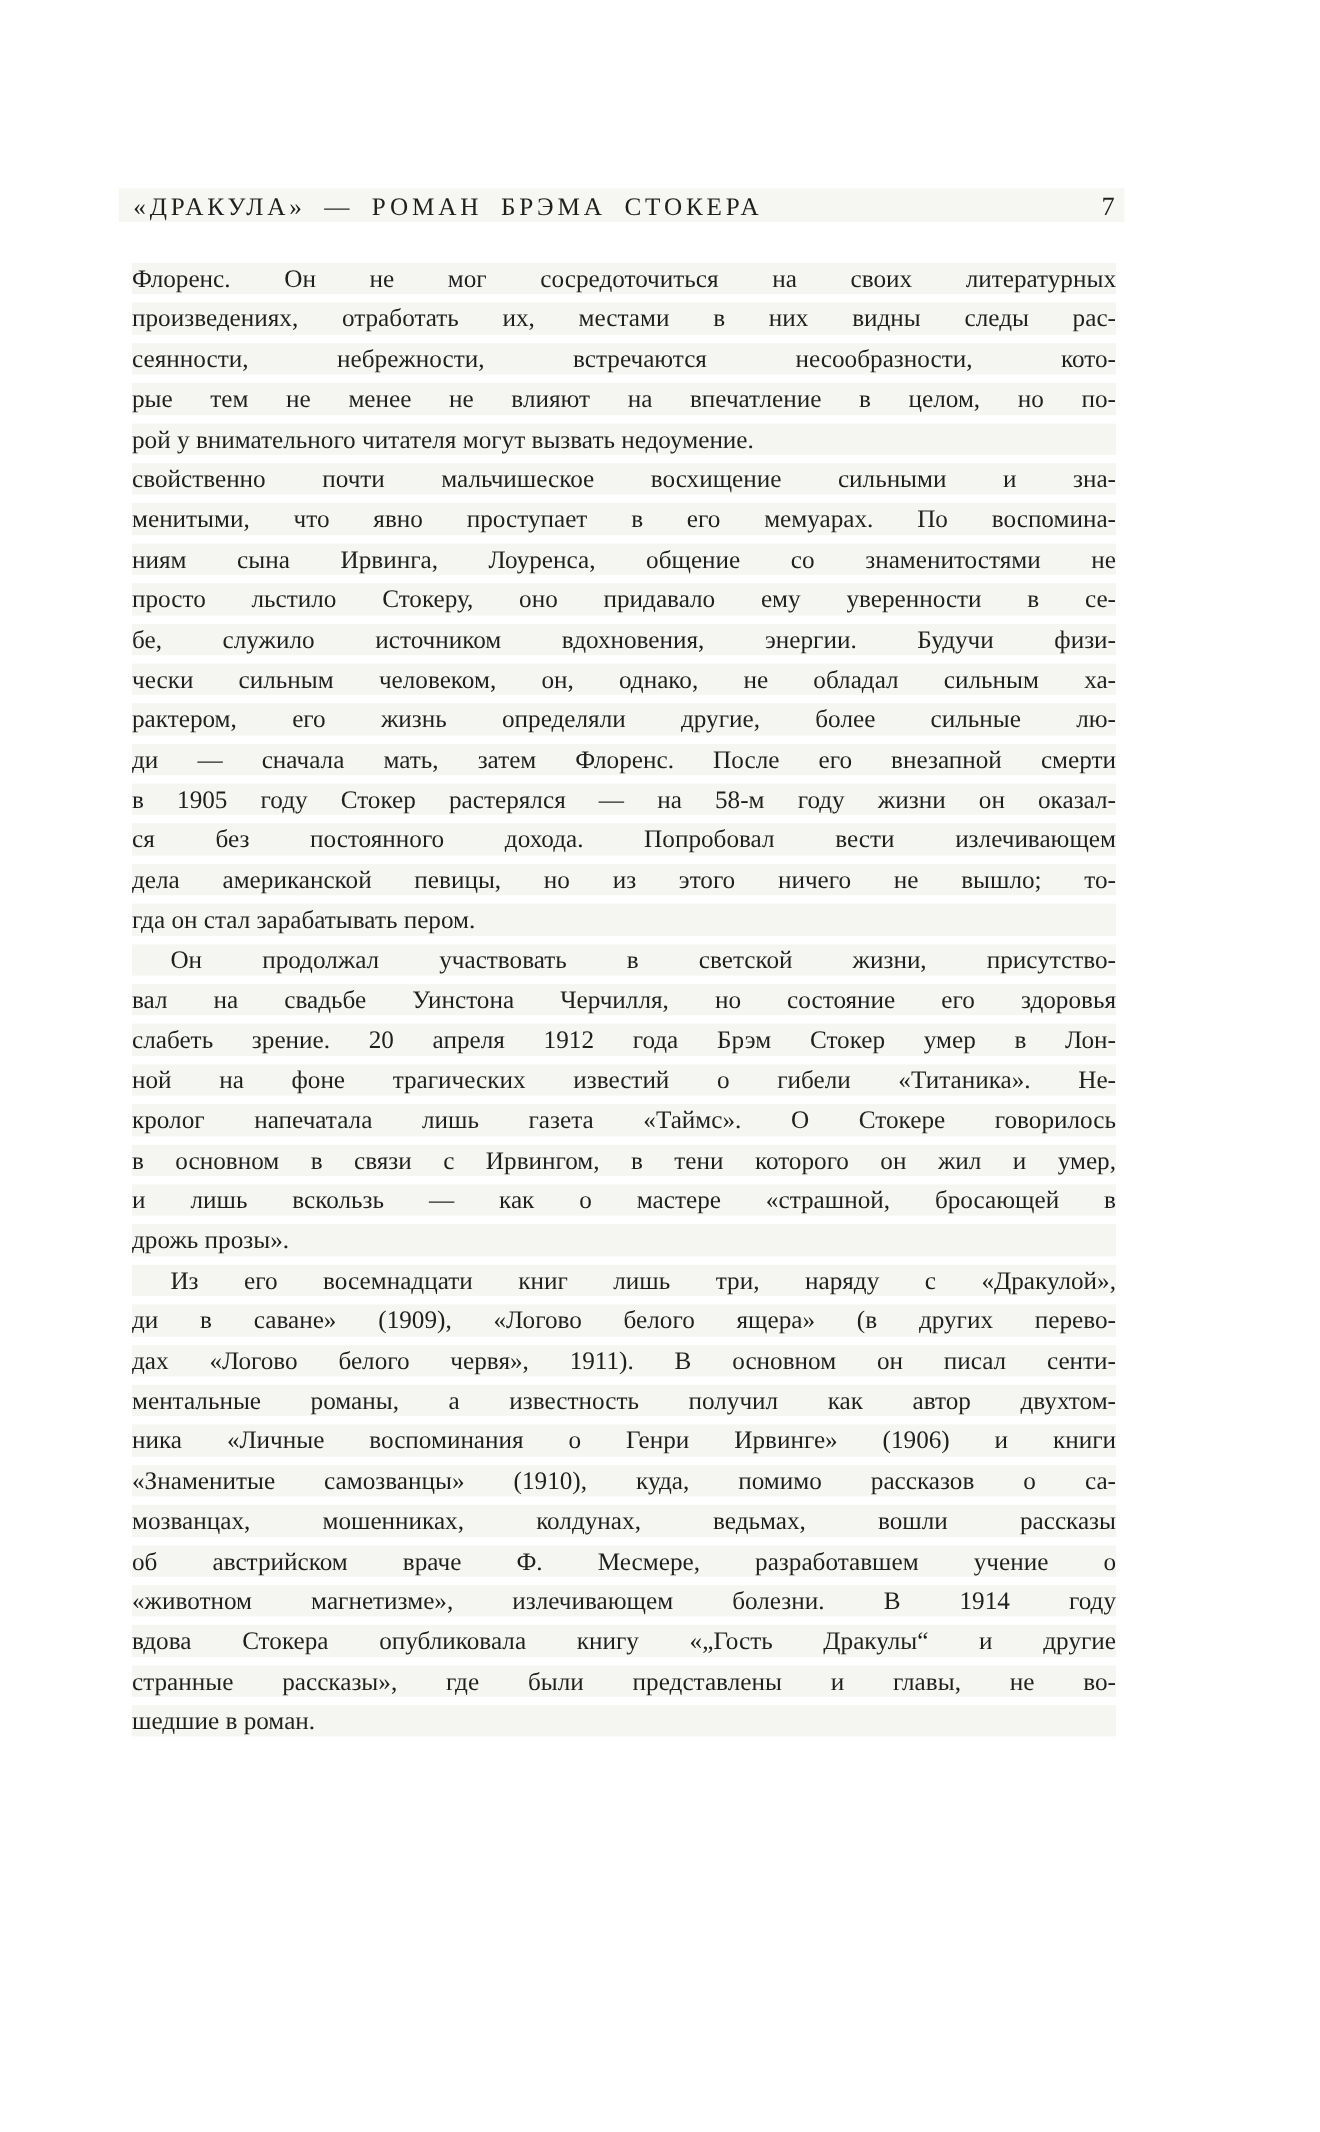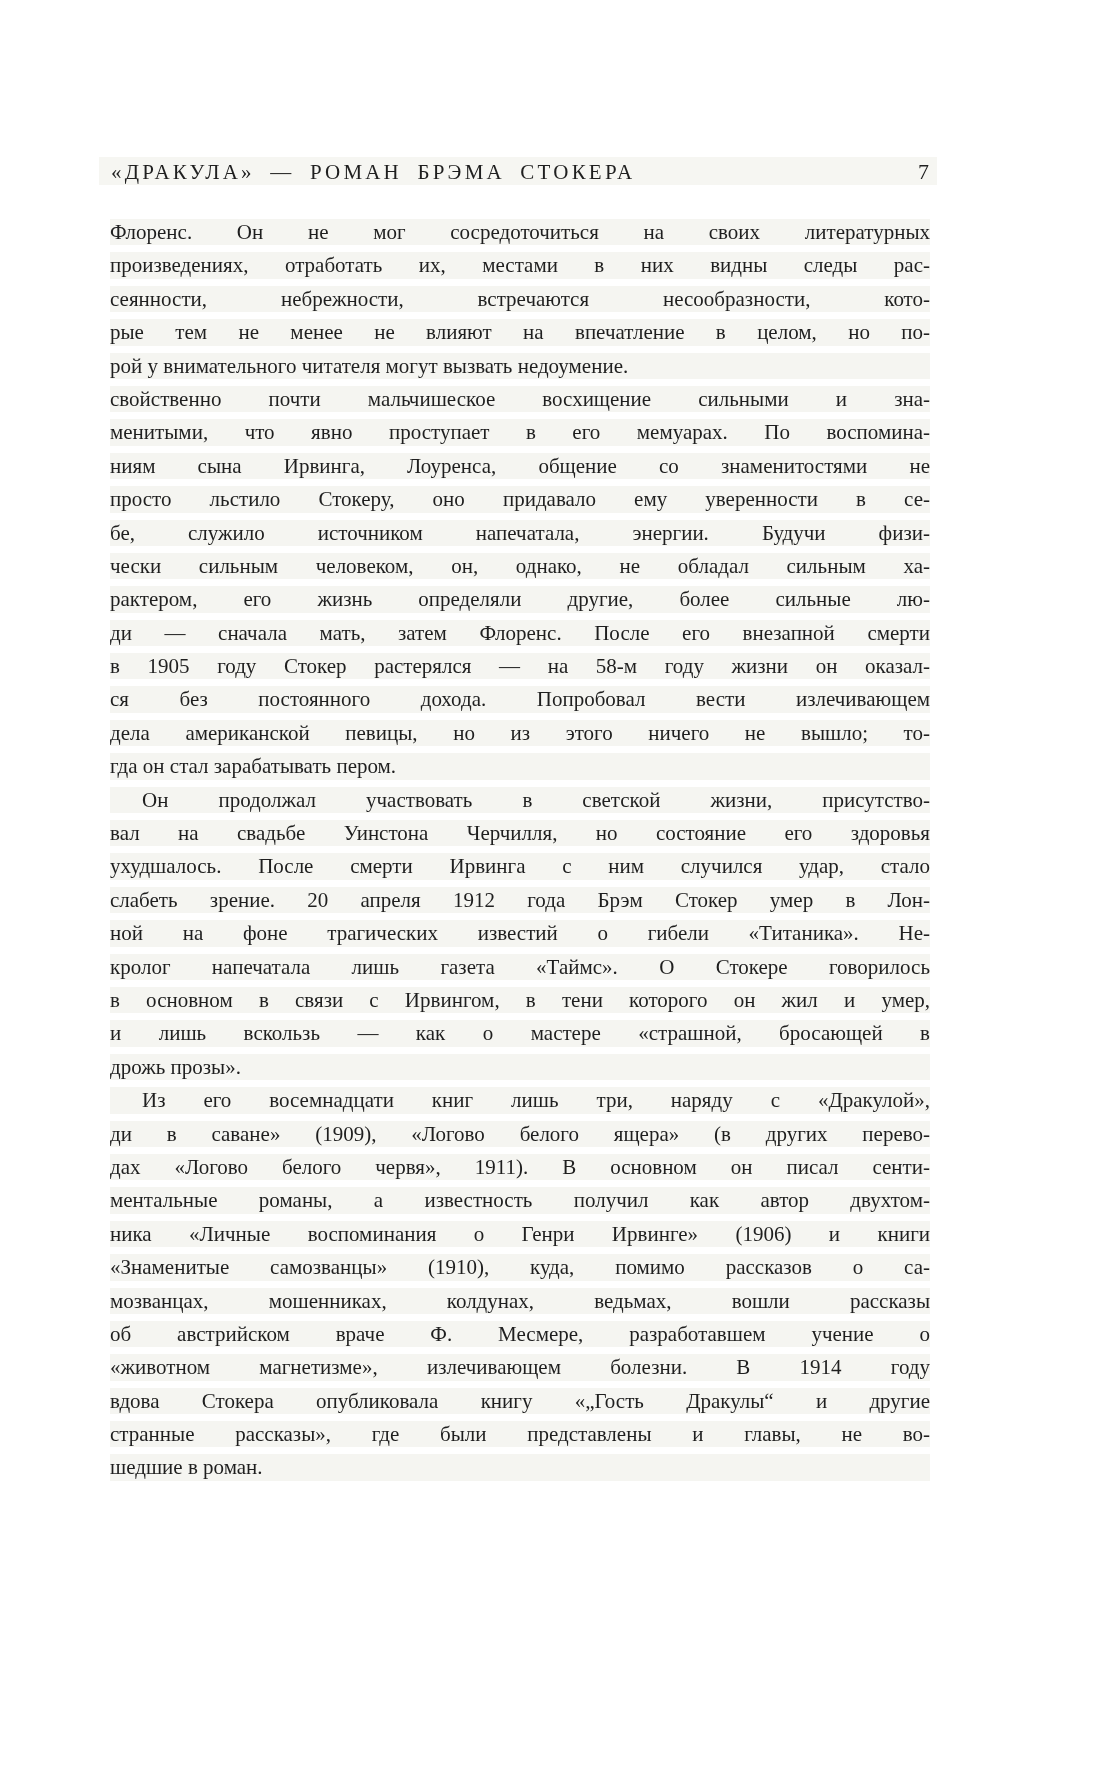--- a/index.html
+++ b/index.html
@@ -91,31 +91,30 @@
   <div class="body-text">
       <div class="line">Флоренс. Он не мог сосредоточиться на своих литературных</div>
       <div class="line">произведениях, отработать их, местами в них видны следы рас-</div>
       <div class="line">сеянности, небрежности, встречаются несообразности, кото-</div>
       <div class="line">рые тем не менее не влияют на впечатление в целом, но по-</div>
       <div class="line last">рой у внимательного читателя могут вызвать недоумение.</div>
       <div class="line">свойственно почти мальчишеское восхищение сильными и зна-</div>
       <div class="line">менитыми, что явно проступает в его мемуарах. По воспомина-</div>
       <div class="line">ниям сына Ирвинга, Лоуренса, общение со знаменитостями не</div>
       <div class="line">просто льстило Стокеру, оно придавало ему уверенности в се-</div>
-      <div class="line">бе, служило источником напечатала, энергии. Будучи физи-</div>
+      <div class="line">бе, служило источником вдохновения, энергии. Будучи физи-</div>
       <div class="line">чески сильным человеком, он, однако, не обладал сильным ха-</div>
       <div class="line">рактером, его жизнь определяли другие, более сильные лю-</div>
       <div class="line">ди — сначала мать, затем Флоренс. После его внезапной смерти</div>
       <div class="line">в 1905 году Стокер растерялся — на 58-м году жизни он оказал-</div>
       <div class="line">ся без постоянного дохода. Попробовал вести излечивающем</div>
       <div class="line">дела американской певицы, но из этого ничего не вышло; то-</div>
       <div class="line last">гда он стал зарабатывать пером.</div>
       <div class="line indent">Он продолжал участвовать в светской жизни, присутство-</div>
       <div class="line">вал на свадьбе Уинстона Черчилля, но состояние его здоровья</div>
-      <div class="line">ухудшалось. После смерти Ирвинга с ним случился удар, стало</div>
       <div class="line">слабеть зрение. 20 апреля 1912 года Брэм Стокер умер в Лон-</div>
       <div class="line">ной на фоне трагических известий о гибели «Титаника». Не-</div>
       <div class="line">кролог напечатала лишь газета «Таймс». О Стокере говорилось</div>
       <div class="line">в основном в связи с Ирвингом, в тени которого он жил и умер,</div>
       <div class="line">и лишь вскользь — как о мастере «страшной, бросающей в</div>
       <div class="line last">дрожь прозы».</div>
       <div class="line indent">Из его восемнадцати книг лишь три, наряду с «Дракулой»,</div>
       <div class="line">ди в саване» (1909), «Логово белого ящера» (в других перево-</div>
       <div class="line">дах «Логово белого червя», 1911). В основном он писал сенти-</div>
       <div class="line">ментальные романы, а известность получил как автор двухтом-</div>

